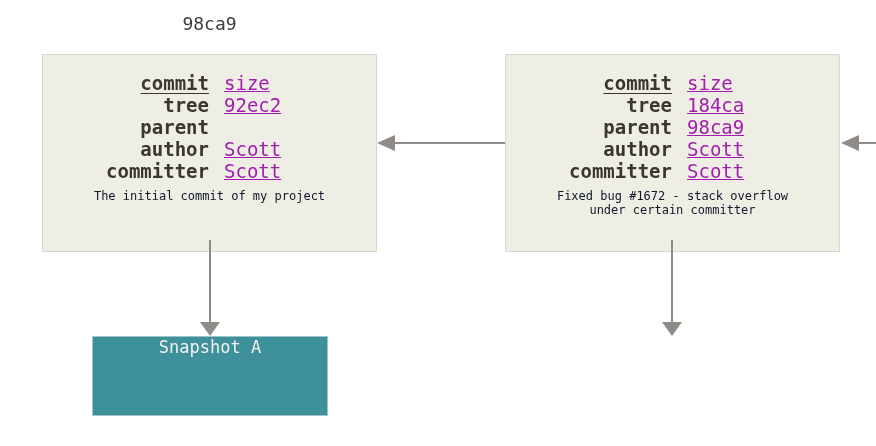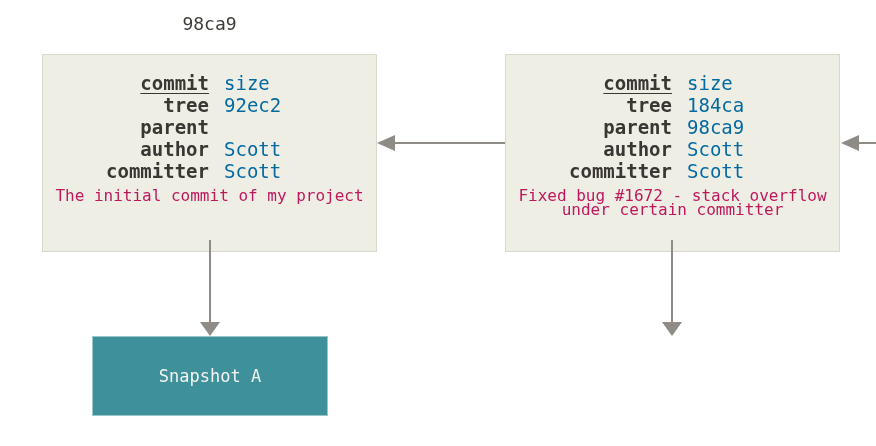--- a/index.html
+++ b/index.html
@@ -49,45 +49,46 @@
   .frow .lbl {
     width: 166px;
     text-align: right;
     font-weight: bold;
     color: #3a3733;
     white-space: pre;
   }
   .frow .lbl.underlined { text-decoration: underline; text-underline-offset: 3px; }
   .frow .val {
     margin-left: 15px;
-    color: #0369a1;
+    color: #a21caf;
     white-space: pre;
+    text-decoration: underline;
   }
   .message {
     position: absolute;
     top: 134px;
     left: 0;
     right: 0;
     text-align: center;
-    font-size: 16px;
+    font-size: 12px;
     line-height: 14px;
-    color: #be185d;
+    color: #0f172a;
   }
 
   
   .snapshot-box {
     position: absolute;
     top: 336px;
     width: 236px;
     height: 80px;
     background: #3e909a;
     border: 1px solid #9cc4c9;
     box-sizing: border-box;
     display: flex;
-    align-items: center;
+    align-items: flex-start;
     justify-content: center;
     color: #f4f4f2;
     font-size: 17px;
   }
 
   
   .hline { position: absolute; height: 2px; background: #8f8c87; }
   .vline { position: absolute; width: 2px; background: #8f8c87; }
   .head-left {
     position: absolute;

